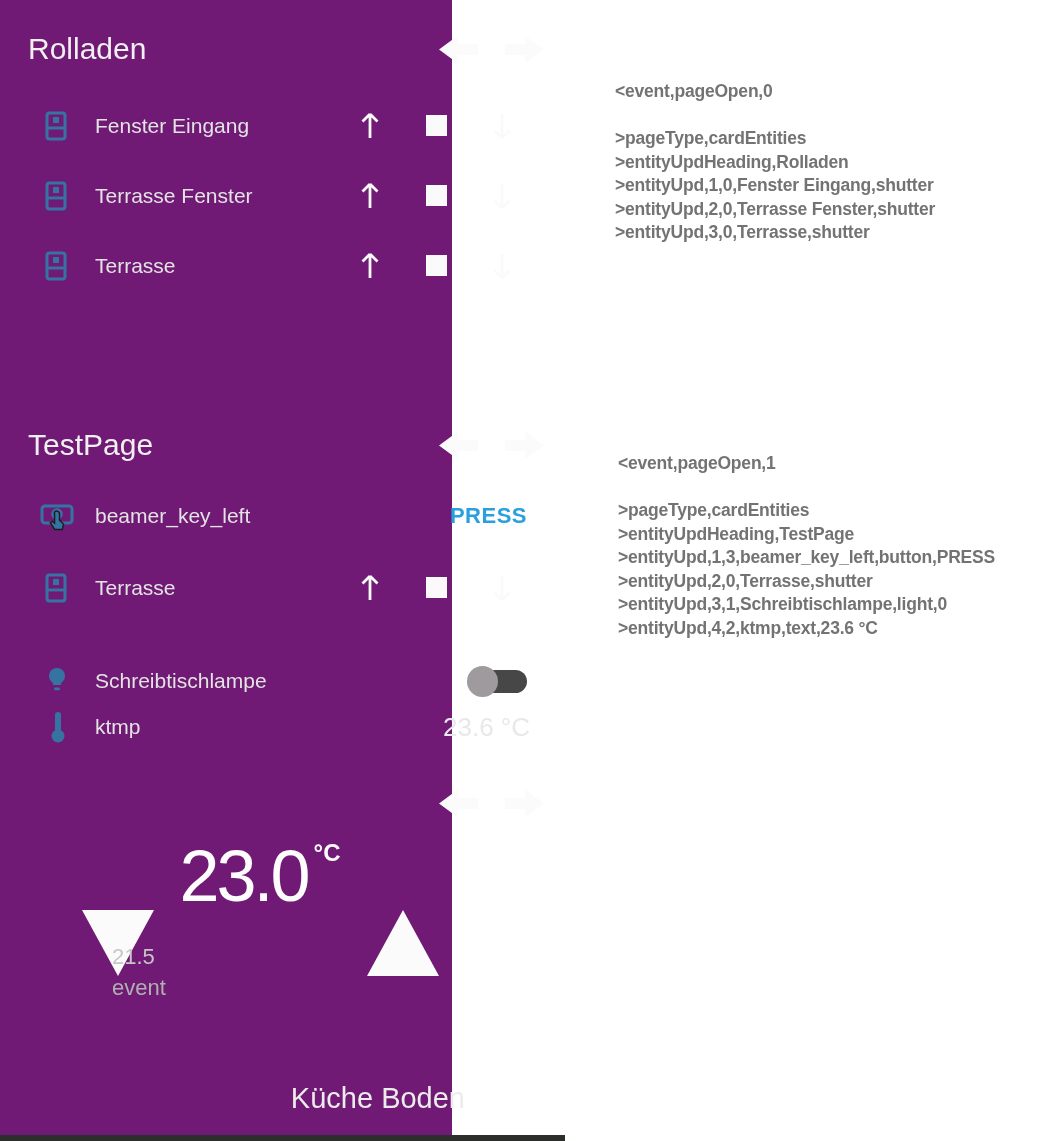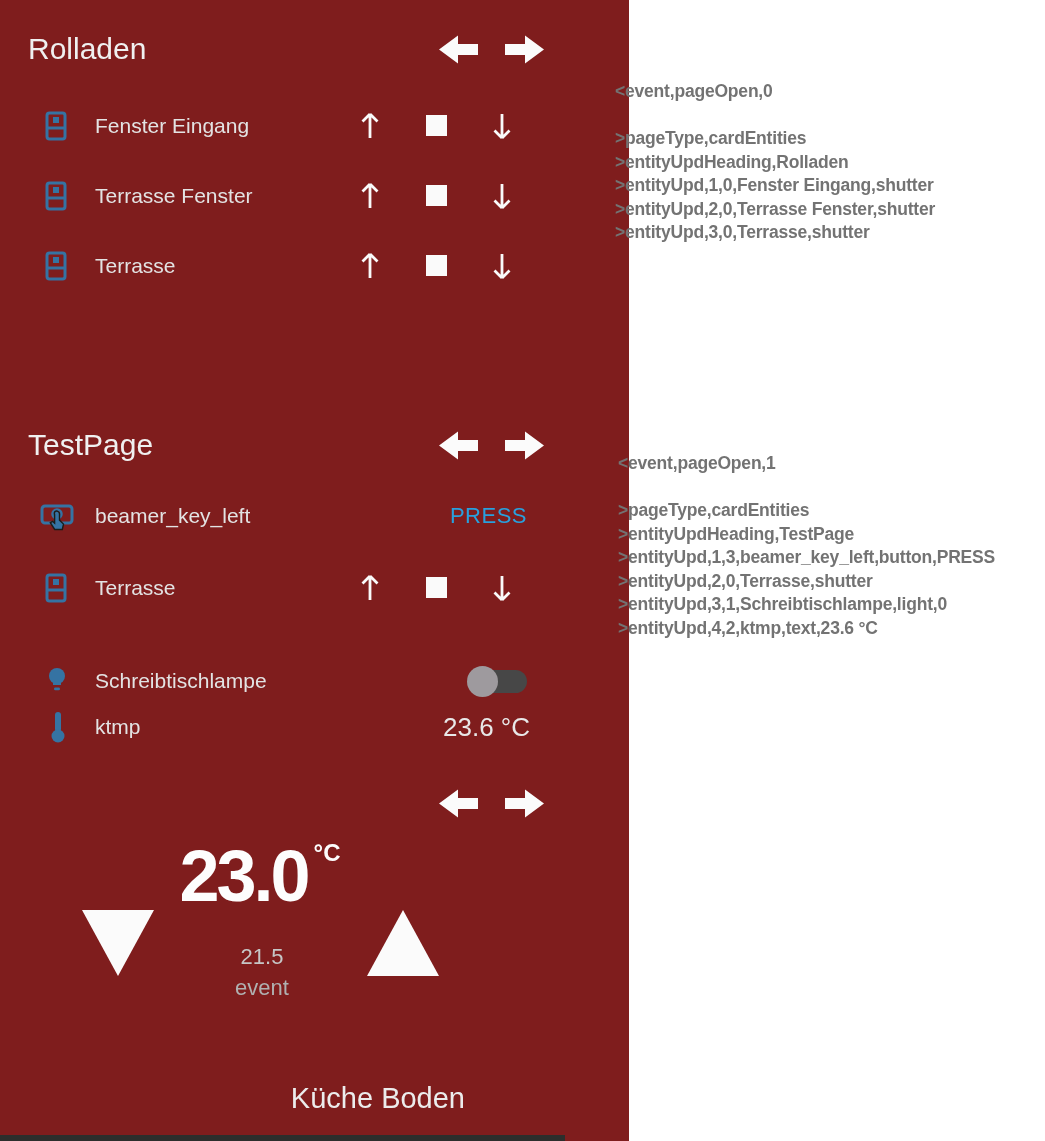--- a/index.html
+++ b/index.html
@@ -1,44 +1,44 @@
 <!DOCTYPE html>
 <html><head>
 <meta charset="utf-8">
 <style>
   html,body{margin:0;padding:0;background:#fff;}
   .stage{position:relative;width:1045px;height:1141px;background:#ffffff;overflow:hidden;
          font-family:"Liberation Sans",sans-serif;}
-  .panel{position:absolute;left:0;top:0;width:629px;height:1141px;background:#7f1d1d;}
+  .panel{position:absolute;left:0;top:0;width:452px;height:1141px;background:#701a75;}
   .bottom-edge{position:absolute;left:0;bottom:0;width:565px;height:6px;background:#2c2e2c;}
 
   .heading{position:absolute;left:28px;font-size:30px;line-height:38px;font-weight:400;color:#f0f0f0;}
   .nav{position:absolute;width:40px;height:33px;}
   .row{position:absolute;left:0;width:565px;height:70px;}
   .row .e-icon{position:absolute;}
   .row .e-label{position:absolute;left:95px;top:21px;font-size:21px;line-height:28px;color:#e3e3e3;}
   .ctl{position:absolute;top:18px;width:26px;height:34px;}
   .ctl.up{left:357px;} .ctl.down{left:489px;}
   .stop{position:absolute;left:426px;top:24px;width:21px;height:21px;background:#fafafa;}
-  .press{position:absolute;right:38px;top:22px;font-size:22px;line-height:26px;font-weight:400;
+  .press{position:absolute;right:38px;top:22px;font-size:22px;line-height:26px;font-weight:700;
          color:#29a0dd;letter-spacing:0.5px;}
   .value{position:absolute;right:35px;top:22px;font-size:26px;line-height:26px;color:#e8e8e8;}
   .toggle{position:absolute;right:38px;top:24px;width:54px;height:23px;border-radius:12px;background:#474747;}
   .knob{position:absolute;right:67px;top:20px;width:31px;height:31px;border-radius:50%;background:#9e9a9e;}
 
   .thermo-temp{position:absolute;left:110px;top:838px;width:300px;display:flex;
                justify-content:center;align-items:flex-start;}
-  .thermo-temp .big{font-size:72px;line-height:76px;font-weight:700;color:#fdfdfd;letter-spacing:-3px;}
+  .thermo-temp .big{font-size:72px;line-height:76px;font-weight:400;color:#fdfdfd;letter-spacing:-3px;}
   .thermo-temp .unit{font-size:24px;line-height:26px;font-weight:700;color:#fdfdfd;margin:2px 0 0 6px;}
   .tri{position:absolute;top:910px;width:0;height:0;}
   .tri.down{left:82px;border-left:36px solid transparent;border-right:36px solid transparent;
             border-top:66px solid #fbfbfb;}
   .tri.up{left:367px;border-left:36px solid transparent;border-right:36px solid transparent;
           border-bottom:66px solid #fbfbfb;}
-  .t-center{position:absolute;left:112px;width:300px;text-align:center;}
+  .t-center{position:absolute;left:112px;width:300px;}
   .setpoint{top:944px;font-size:22px;color:#c6c6c6;}
   .t-state{top:975px;font-size:22px;color:#b0b0b0;}
   .t-name{position:absolute;left:60px;top:1082px;width:405px;text-align:right;
           font-size:29px;color:#ececec;}
 
   .ann{position:absolute;white-space:pre;font-size:17.5px;line-height:23.5px;font-weight:700;
        color:#737373;letter-spacing:-0.2px;}
 </style>
 </head>
 <body>

